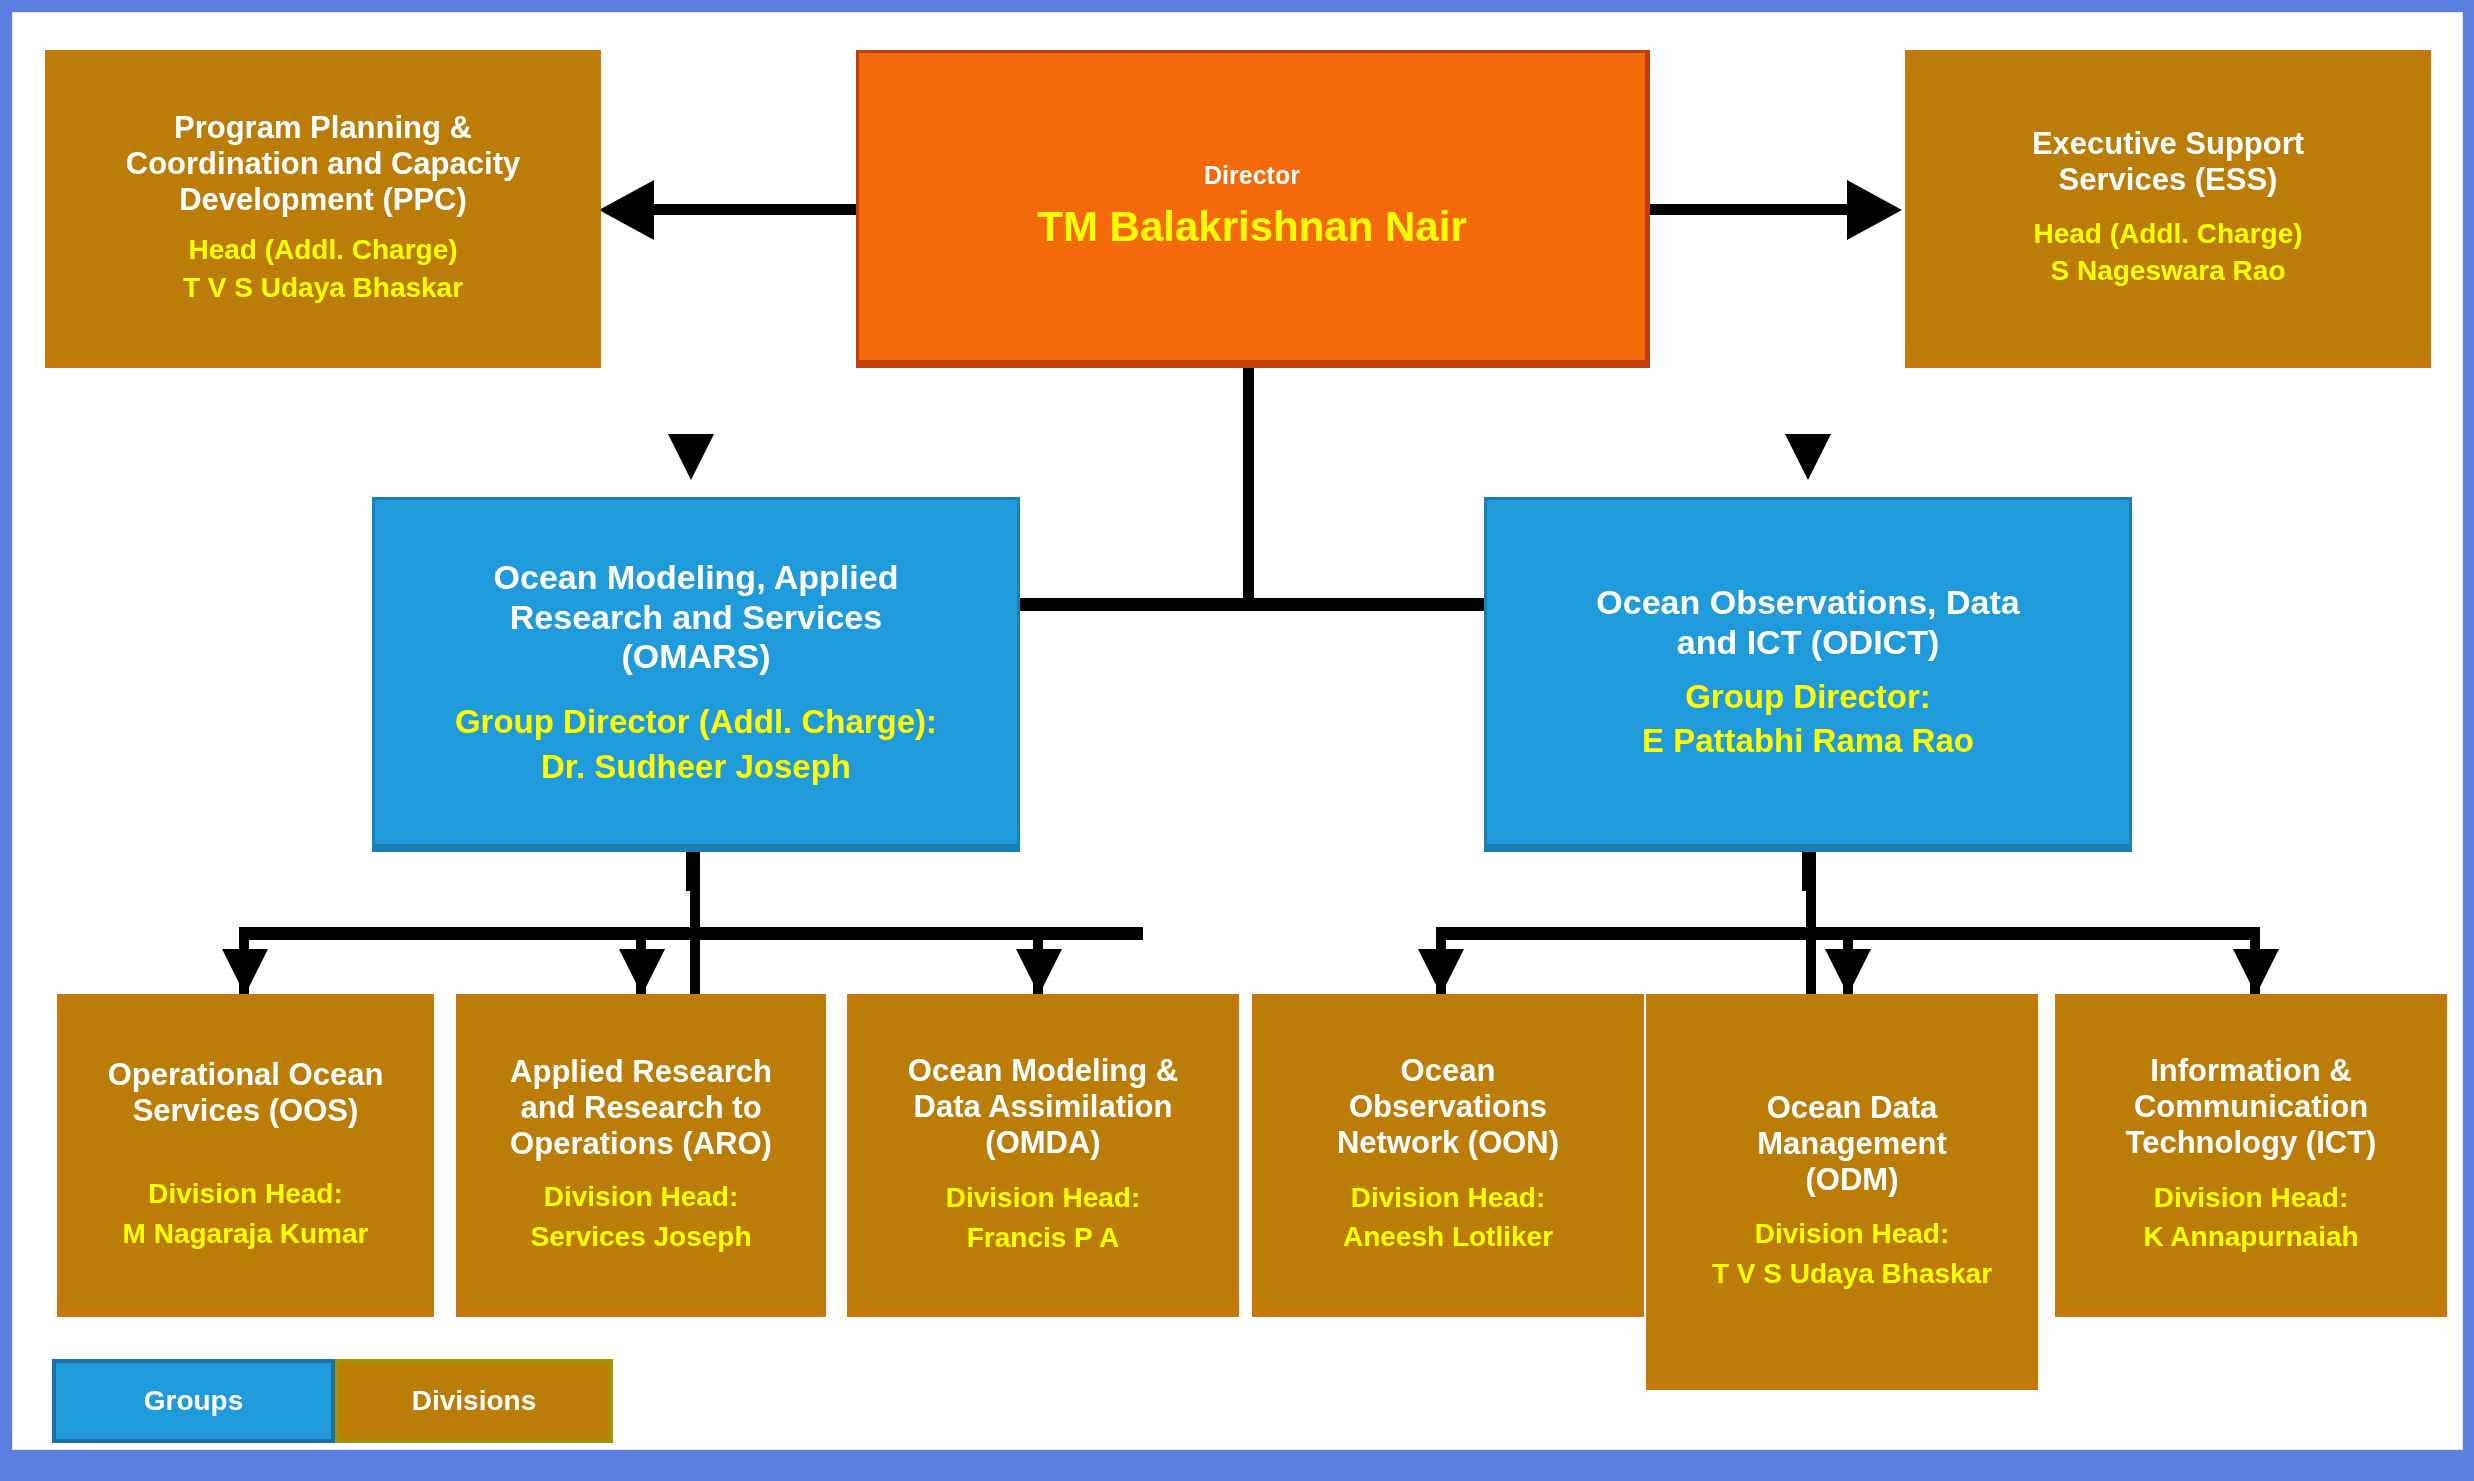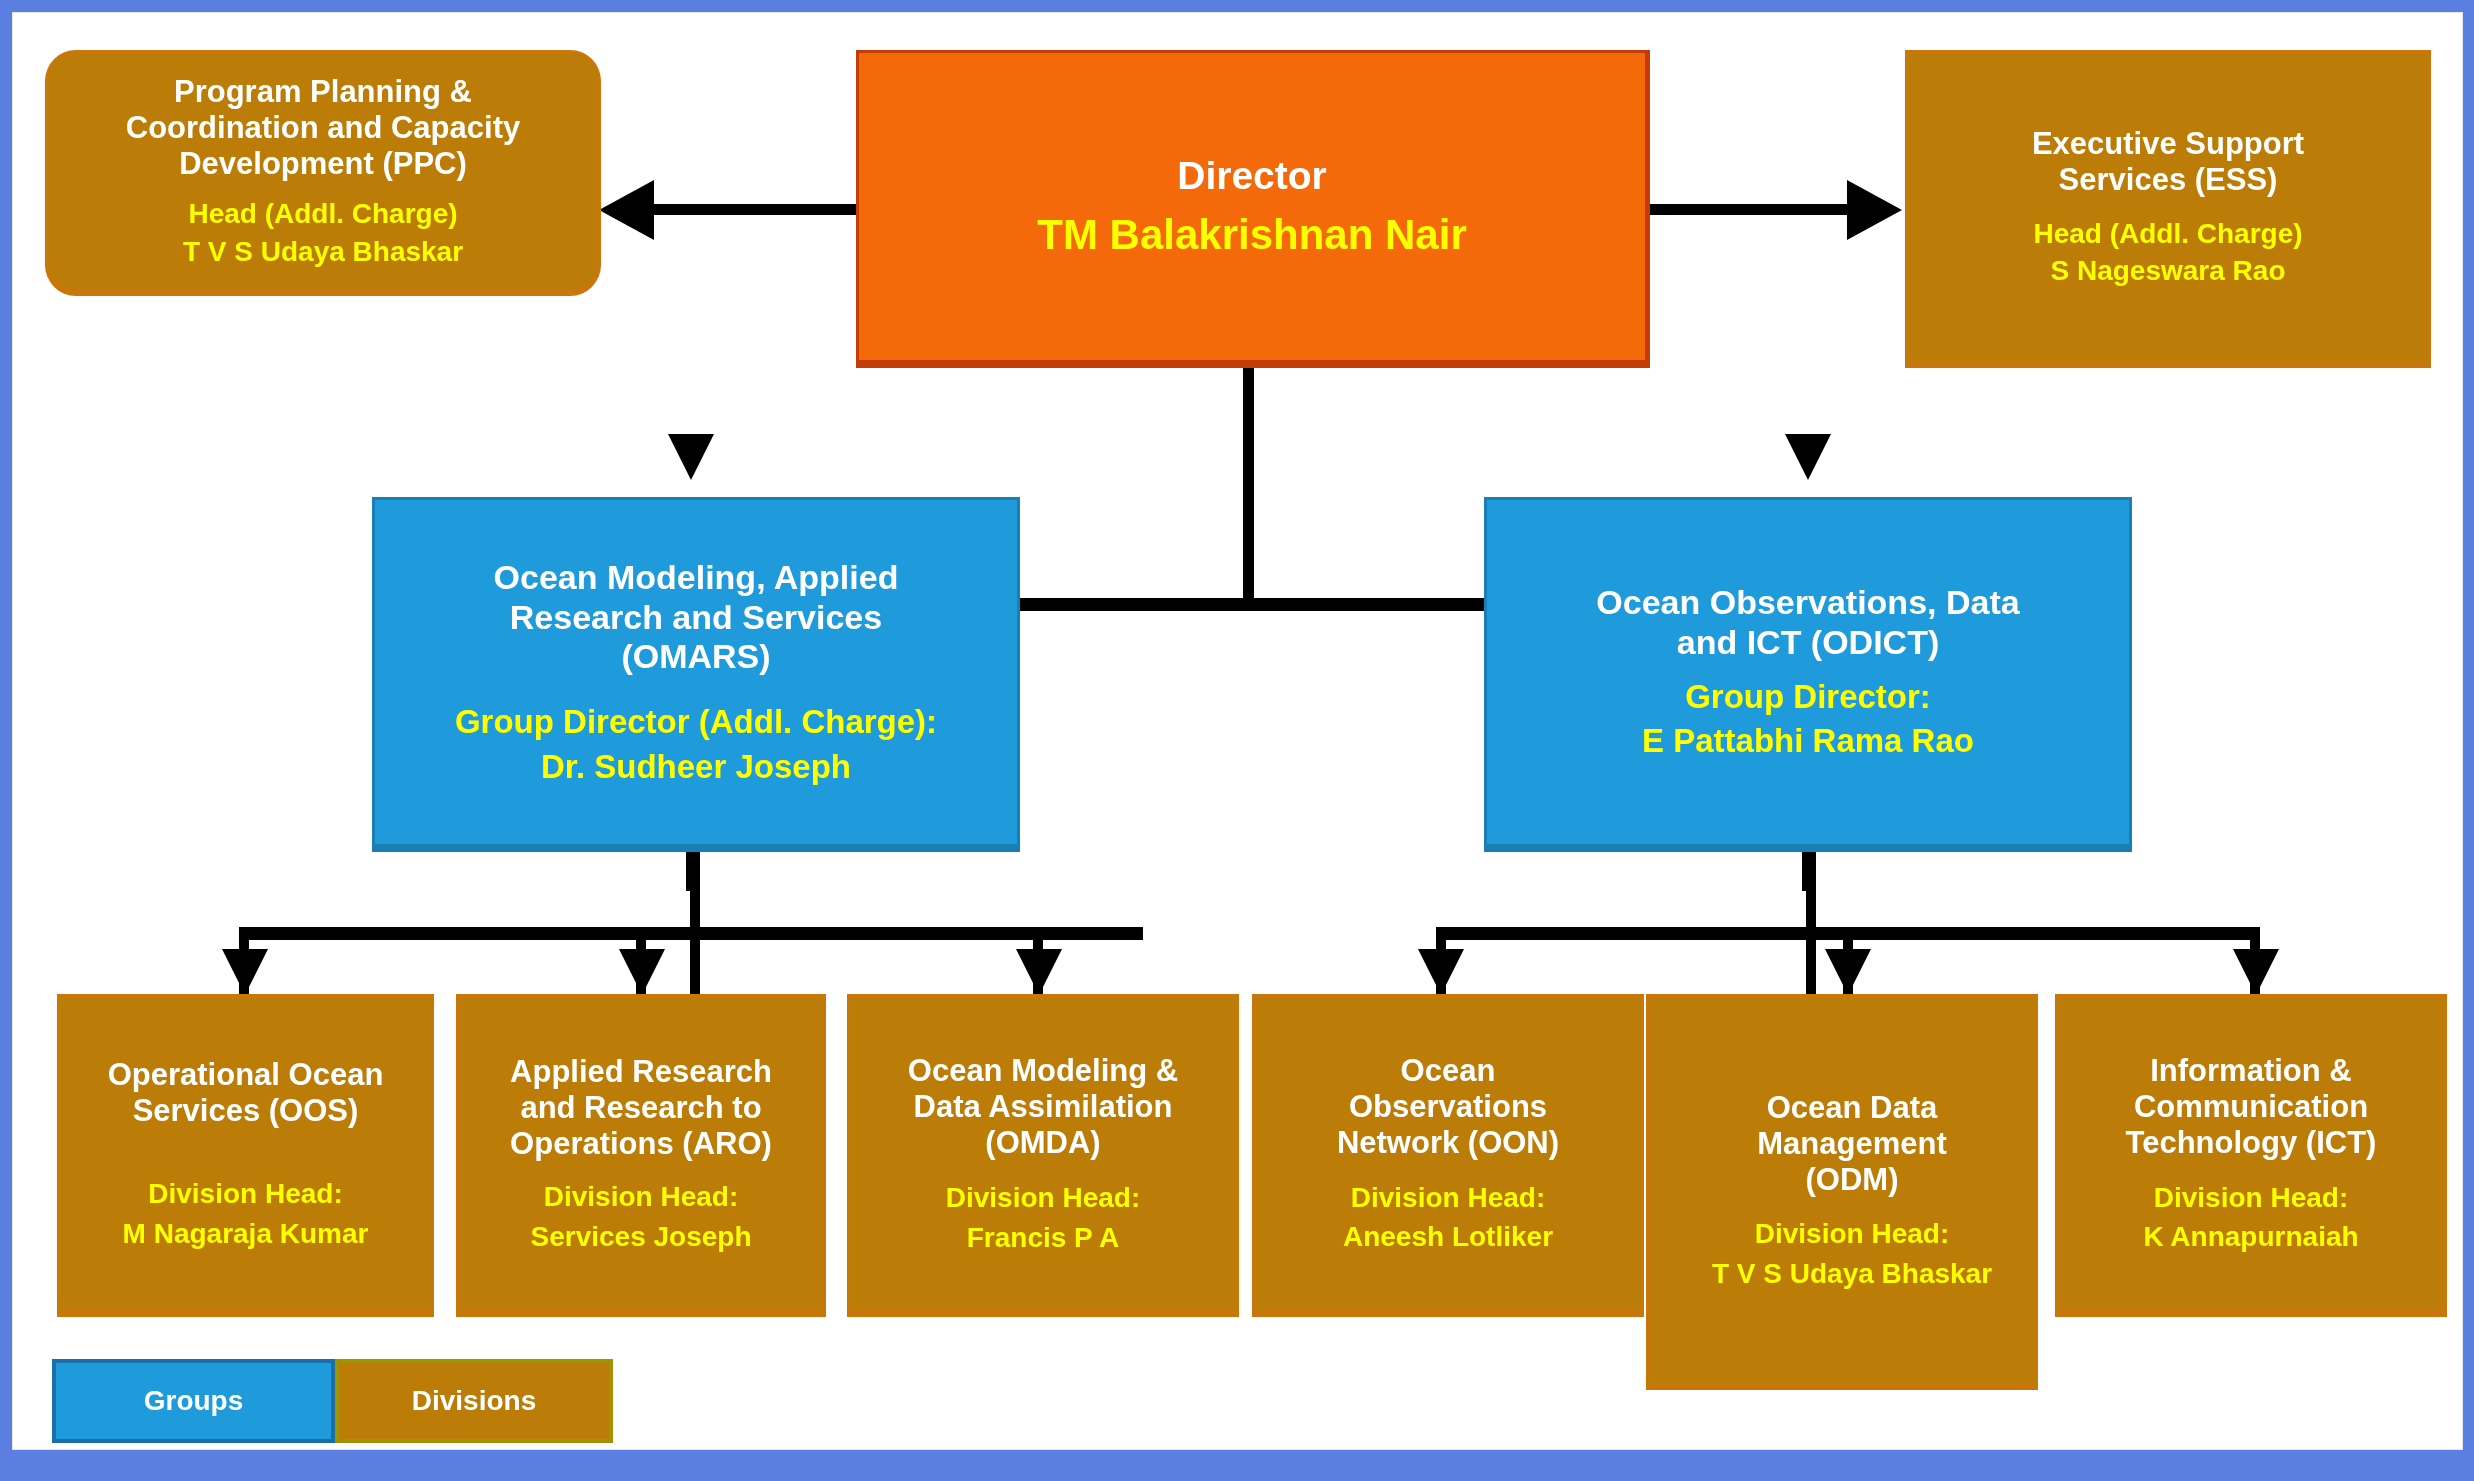--- a/index.html
+++ b/index.html
@@ -48,21 +48,21 @@
     white-space: pre-line;
   }
 
   
   .director {
     background: #f4690a;
     border: 3.5px solid #c43d06;
     border-bottom-width: 8px;
     border-right-width: 5px;
   }
-  .director .title { font-size: 39px; }
+  .director .title { font-size: 25px; }
   .director .role  { font-size: 42px; margin-top: 13px; }
 
   
   .gold {
     background: #bb7d08;
     border: 3.5px solid #c9760a;
     border-bottom-width: 7px;
   }
   .gold .title { font-size: 31px; }
   .gold .role  { font-size: 28px; }
@@ -158,21 +158,21 @@
 
     <div class="vline" style="left:1793px; top:839px; width:10px; height:154px;"></div>
     <div class="hline" style="left:1423px; top:914px; width:824px; height:13px;"></div>
     <div class="vline" style="left:1423px; top:914px; width:10px; height:72px;"></div>
     <div class="arrow-down" style="left:1405px; top:936px;"></div>
     <div class="vline" style="left:1830px; top:914px; width:10px; height:72px;"></div>
     <div class="arrow-down" style="left:1812px; top:936px;"></div>
     <div class="vline" style="left:2237px; top:914px; width:10px; height:72px;"></div>
     <div class="arrow-down" style="left:2220px; top:936px;"></div>
 
-    <div class="box gold" style="left:32px; top:37px; width:556px; height:246px;border-radius:31px;">
+    <div class="box gold" style="left:32px; top:37px; width:556px; height:318px;">
       <div class="title">Program Planning &amp;
 Coordination and Capacity
 Development (PPC)</div>
       <div class="role" style="margin-top:17px;">Head (Addl. Charge)</div>
       <div class="role" style="margin-top:5px;">T V S Udaya Bhaskar</div>
     </div>
 
     <div class="box director" style="left:843px; top:37px; width:794px; height:318px;">
       <div class="title">Director</div>
       <div class="role">TM  Balakrishnan Nair</div>

